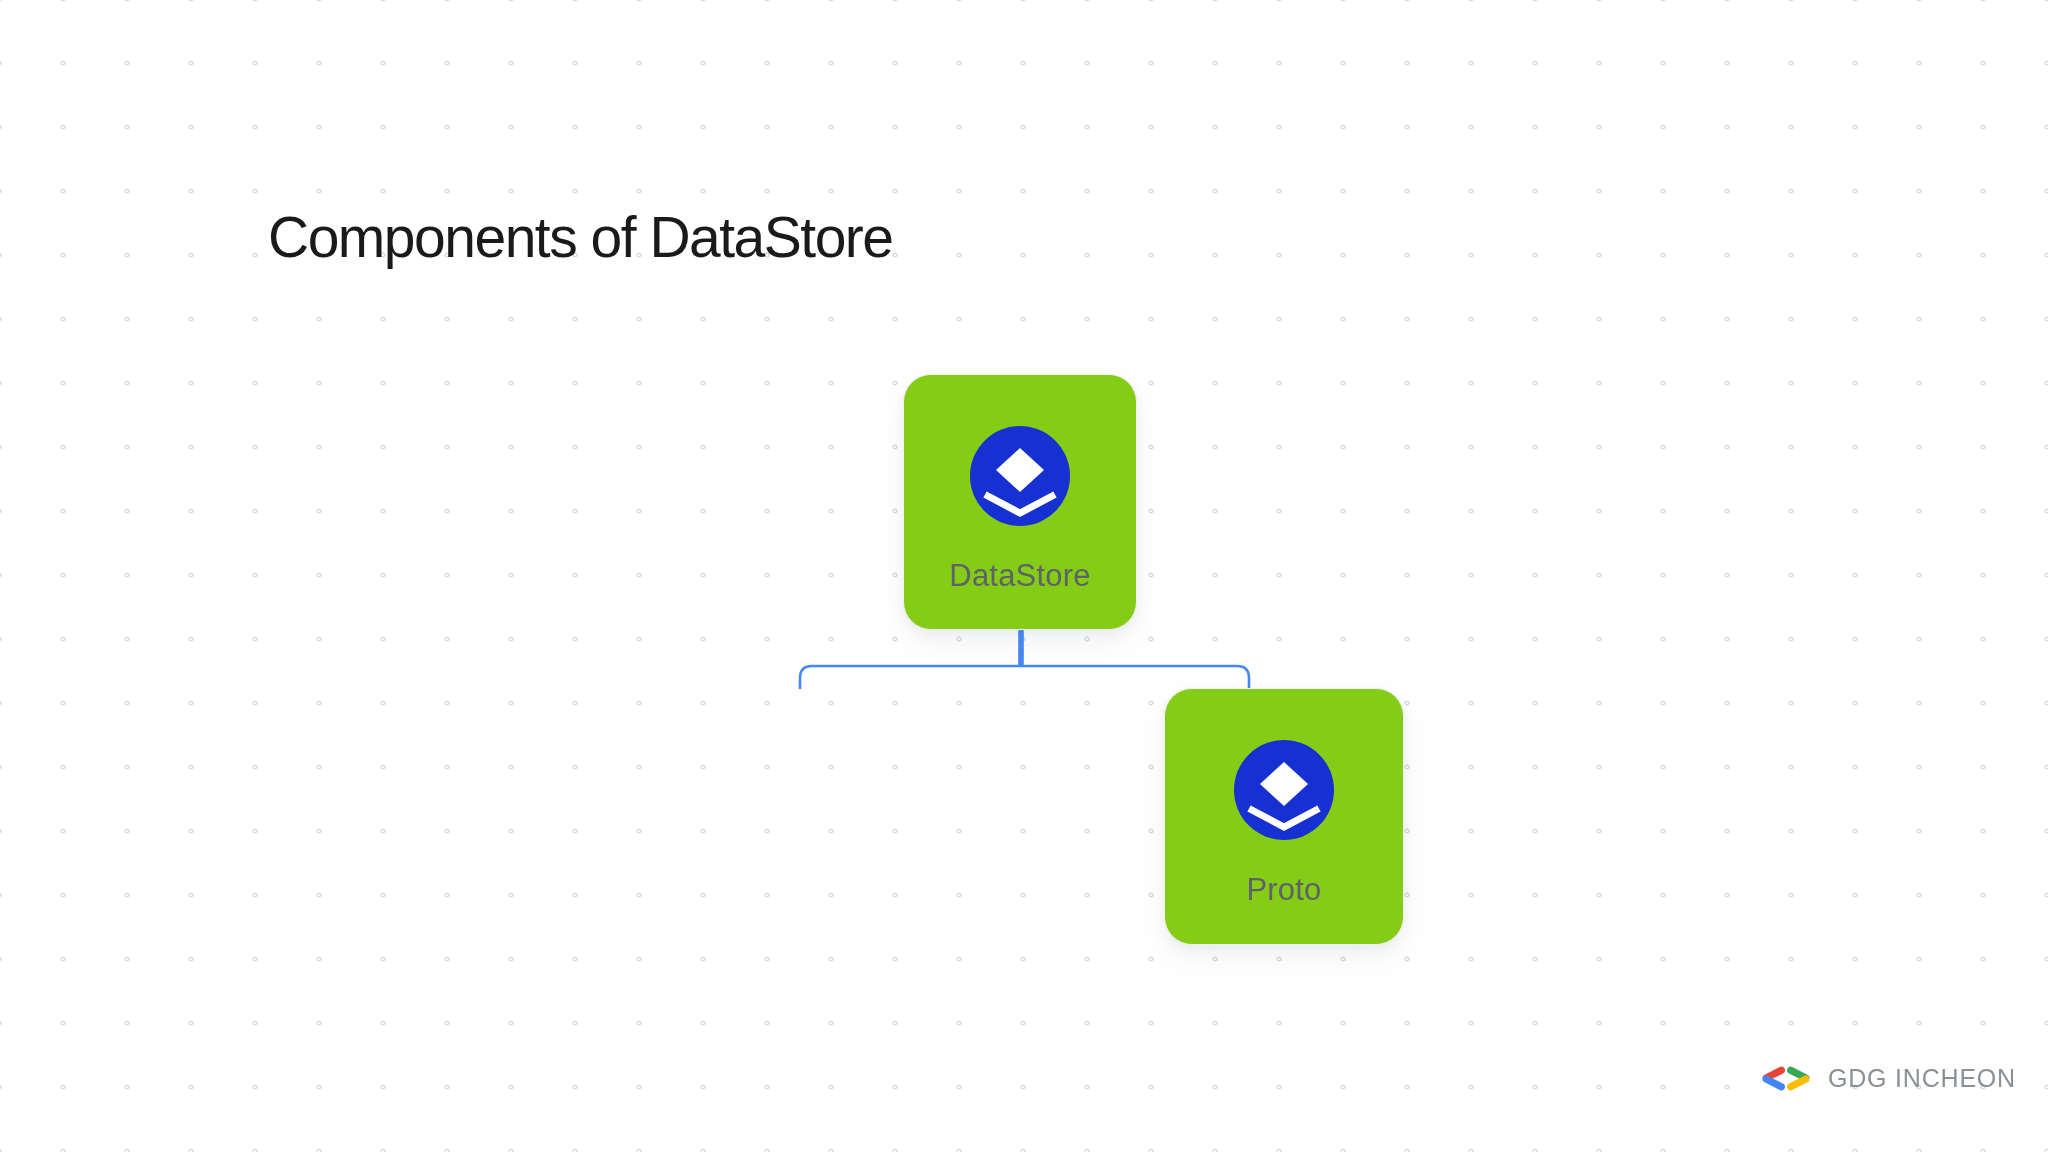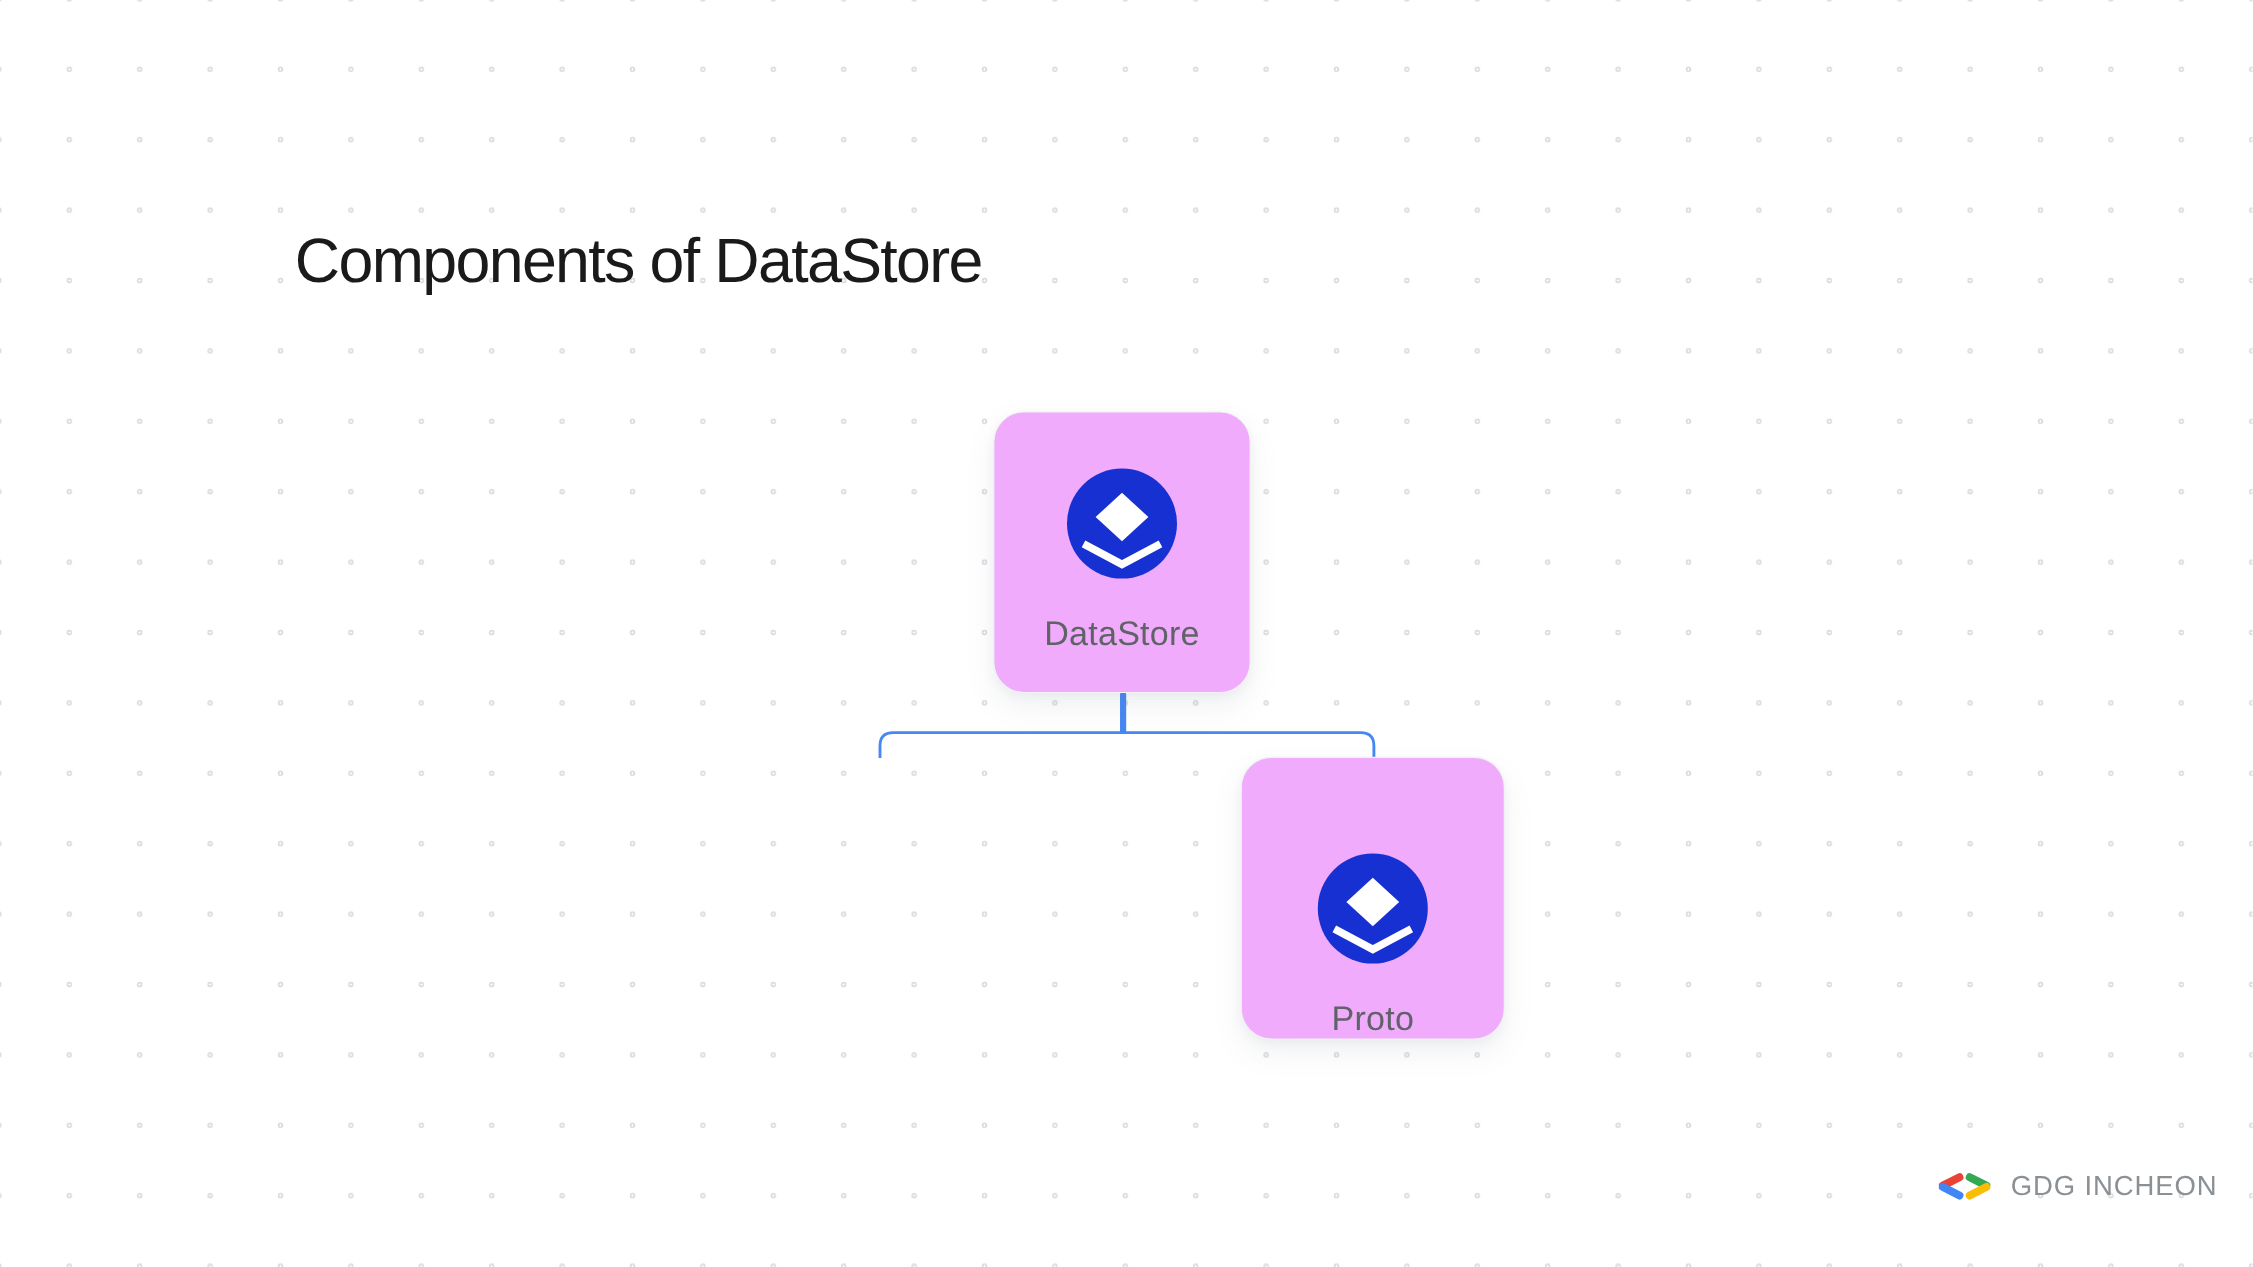--- a/index.html
+++ b/index.html
@@ -39,33 +39,33 @@
     white-space: nowrap;
   }
   .connectors {
     position: absolute;
     left: 0;
     top: 0;
     pointer-events: none;
   }
   .node {
     position: absolute;
-    background: #f0abfc;
+    background: #84cc16;
     border: 1px solid #f1f2f4;
     border-radius: 28px;
     box-shadow: 0 12px 26px rgba(110,120,140,0.10), 0 3px 8px rgba(110,120,140,0.06);
     display: flex;
     flex-direction: column;
     align-items: center;
     padding-top: 51px;
     box-sizing: border-box;
   }
   .node-root       { left: 903px;  top: 374px; width: 234px; height: 256px; }
   .node-preference { left: 678px;  top: 688px; width: 244px; height: 256px; }
-  .node-proto      { left: 1128px; top: 688px; width: 240px; height: 257px; justify-content: flex-end; }
+  .node-proto      { left: 1164px; top: 688px; width: 240px; height: 257px; }
   .icon-circle {
     width: 100px;
     height: 100px;
     border-radius: 50%;
     background: var(--icon-circle, #1630d2);
     display: flex;
     align-items: center;
     justify-content: center;
     flex: 0 0 auto;
   }

